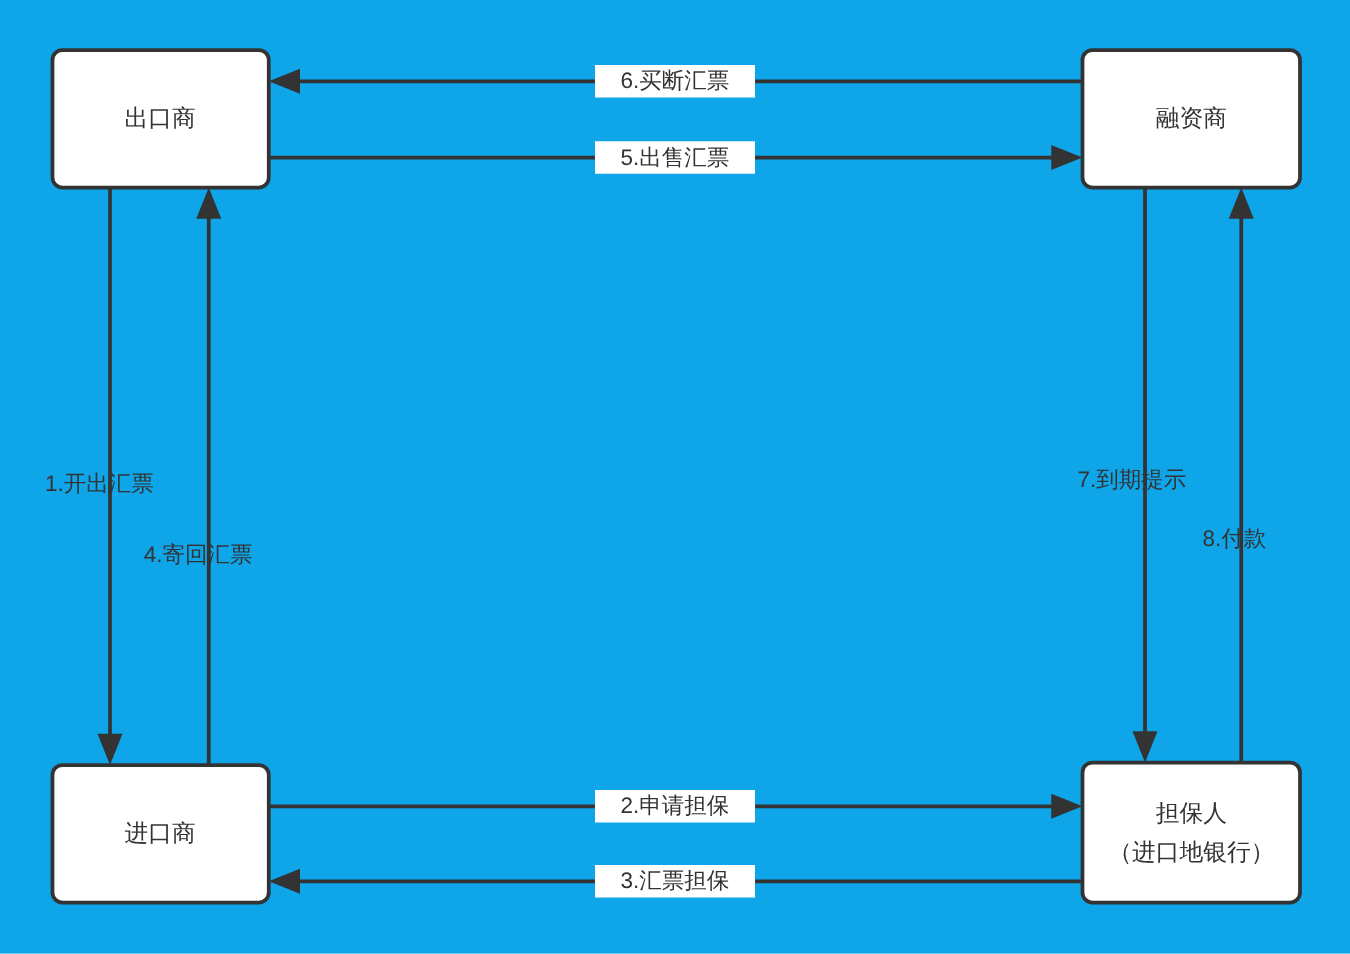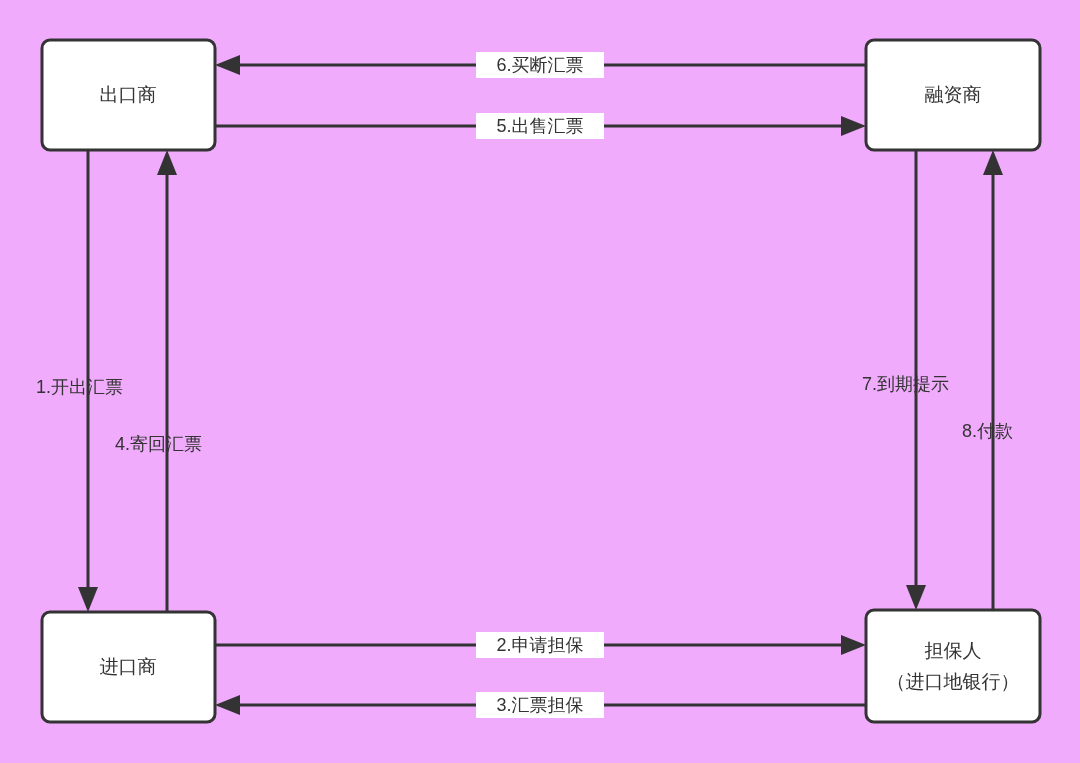--- a/index.html
+++ b/index.html
@@ -11,21 +11,21 @@
     width: 1080px;
     height: 763px;
     font-family: "Liberation Sans", "DejaVu Sans", sans-serif;
     color: #333333;
     overflow: hidden;
   }
   #diagram-root {
     position: relative;
     width: 1080px;
     height: 763px;
-    background: #f0abfc;
+    background: #0ea5e9;
   }
   svg.flow-canvas {
     position: absolute;
     top: 0;
     left: 0;
     width: 1080px;
     height: 763px;
   }
   .node-box {
     fill: #ffffff;

